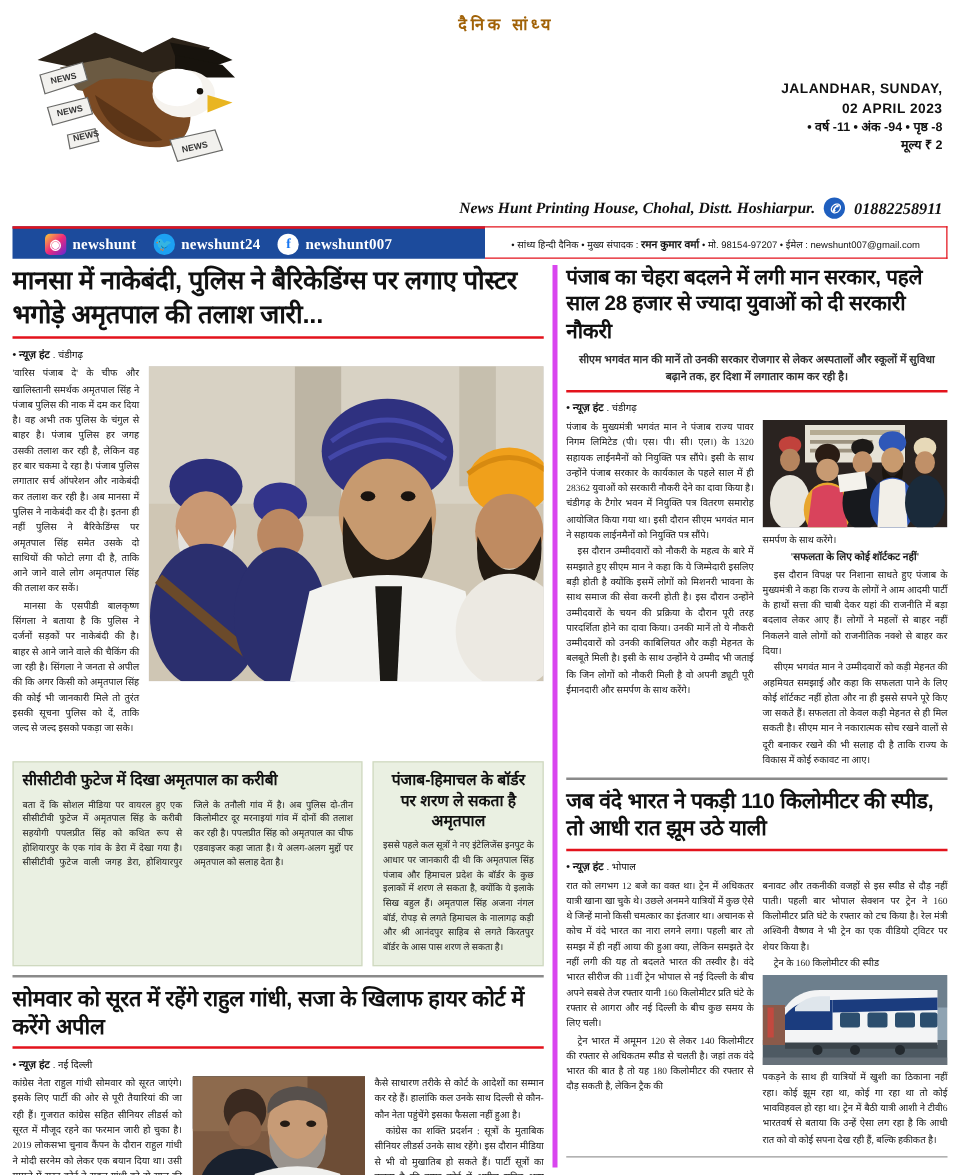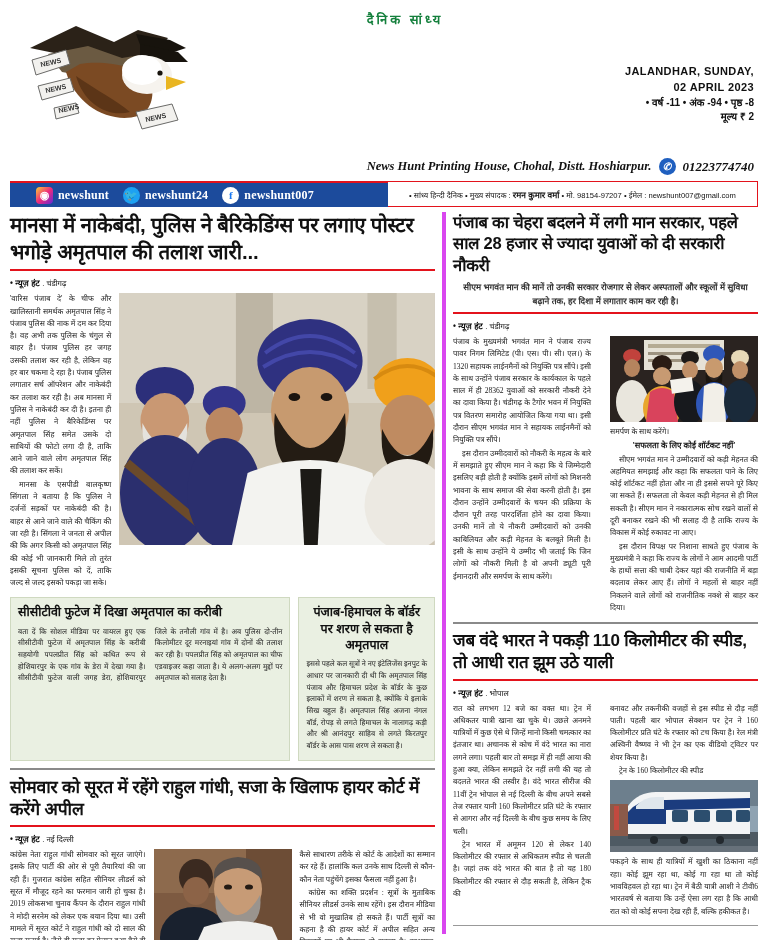--- a/index.html
+++ b/index.html
@@ -34,21 +34,21 @@
   .title-block {
     position: absolute;
     left: 195px; top: 4px;
     width: 400px;
     text-align: center;
   }
   .kicker {
     font-family: "Liberation Sans", sans-serif;
     font-size: 13px;
     font-weight: 700;
-    color: #15803d;
+    color: #a16207;
     letter-spacing: 3px;
     margin-bottom: -2px;
   }
   .logo-text {
     font-family: "Liberation Sans", sans-serif;
     font-size: 84px;
     line-height: 0.92;
     font-weight: 700;
     color: #e3131c;
     letter-spacing: 2px;
@@ -187,38 +187,38 @@
   .photo svg { display: block; width: 100%; height: 100%; }
 
   
   .lead-flow { display: flex; gap: 8px; }
   .lead-textcol { width: 104px; }
   .lead-photo { width: 324px; height: 252px; }
 
   .lead-after { margin-top: 6px; }
 
   
-  .boxrow { display: flex; gap: 8px; margin-top: 7px; }
+  .boxrow { display: flex; gap: 8px; margin-top: 19px; }
   .hbox {
     background: #eaf0e2;
     border: 1px solid #cfd9c0;
     padding: 6px 7px 7px 7px;
   }
   .hbox h2 {
     font-family: "Liberation Sans", sans-serif;
     font-size: 12.5px; font-weight: 700; color: #111;
     line-height: 1.3; margin-bottom: 5px;
   }
   .hbox.center h2 { text-align: center; }
   .hbox .bodytext { font-size: 7.3px; line-height: 1.6; }
   .hbox-a { width: 288px; }
   .hbox-b { width: 140px; }
 
   
-  .right-flow { display: flex; gap: 19px; }
+  .right-flow { display: flex; gap: 7px; }
   .right-textcol { width: 150px; }
   .right-photocol { width: 148px; }
   .right-photo { width: 148px; height: 86px; margin-bottom: 4px; }
   .subhead-inline { font-weight: 700; text-align:center; display:block; font-size:8.2px; }
 
   .vb-photo { width: 148px; height: 72px; margin: 3px 0 4px 0; }
 </style>
 </head>
 <body>
 
@@ -266,21 +266,21 @@
     <div class="issue-info">
       <div class="line1">JALANDHAR, SUNDAY,</div>
       <div class="line2">02 APRIL 2023</div>
       <div class="line3">• वर्ष -11  • अंक -94  • पृष्ठ -8</div>
       <div class="line4">मूल्य ₹ 2</div>
     </div>
 
     <div class="press-line">
       <span>News Hunt Printing House, Chohal, Distt. Hoshiarpur.</span>
       <span class="phone-circle">✆</span>
-      <span class="phone-num">01223774740</span>
+      <span class="phone-num">01882258911</span>
     </div>
   </div>
 
   <div class="social-strip">
     <div class="social-left">
       <div class="soc-item">
         <span class="soc-ico ico-ig">◉</span>
         <span class="soc-label">newshunt</span>
       </div>
       <div class="soc-item">
@@ -468,22 +468,22 @@
                 <ellipse cx="130" cy="22" rx="9" ry="8" fill="#e7d9b8"></ellipse>
                 <ellipse cx="130" cy="34" rx="8" ry="9" fill="#c09068"></ellipse>
                 <ellipse cx="130" cy="66" rx="16" ry="22" fill="#1a2a3a"></ellipse>
               </g>
               <rect x="60" y="44" width="22" height="14" fill="#f4f2ec" transform="rotate(-8 60 44)"></rect>
             </svg>
           </div>
           <div class="bodytext">
             <p class="noind">समर्पण के साथ करेंगे।</p>
             <p class="noind subhead-inline">'सफलता के लिए कोई शॉर्टकट नहीं'</p>
+            <p>इस दौरान विपक्ष पर निशाना साधते हुए पंजाब के मुख्यमंत्री ने कहा कि राज्य के लोगों ने आम आदमी पार्टी के हाथों सत्ता की चाबी देकर यहां की राजनीति में बड़ा बदलाव लेकर आए हैं। लोगों ने महलों से बाहर नहीं निकलने वाले लोगों को राजनीतिक नक्शे से बाहर कर दिया।</p>
             <p>सीएम भगवंत मान ने उम्मीदवारों को कड़ी मेहनत की अहमियत समझाई और कहा कि सफलता पाने के लिए कोई शॉर्टकट नहीं होता और ना ही इससे सपने पूरे किए जा सकते हैं। सफलता तो केवल कड़ी मेहनत से ही मिल सकती है। सीएम मान ने नकारात्मक सोच रखने वालों से दूरी बनाकर रखने की भी सलाह दी है ताकि राज्य के विकास में कोई रुकावट ना आए।</p>
-            <p>इस दौरान विपक्ष पर निशाना साधते हुए पंजाब के मुख्यमंत्री ने कहा कि राज्य के लोगों ने आम आदमी पार्टी के हाथों सत्ता की चाबी देकर यहां की राजनीति में बड़ा बदलाव लेकर आए हैं। लोगों ने महलों से बाहर नहीं निकलने वाले लोगों को राजनीतिक नक्शे से बाहर कर दिया।</p>
           </div>
         </div>
       </div>
 
       <div class="rule-thick"></div>
 
       <h1 class="hl hl-vb">जब वंदे भारत ने पकड़ी 110 किलोमीटर की स्पीड, तो आधी रात झूम उठे याली</h1>
       <div class="rule-red"></div>
 
       <div class="byline">

